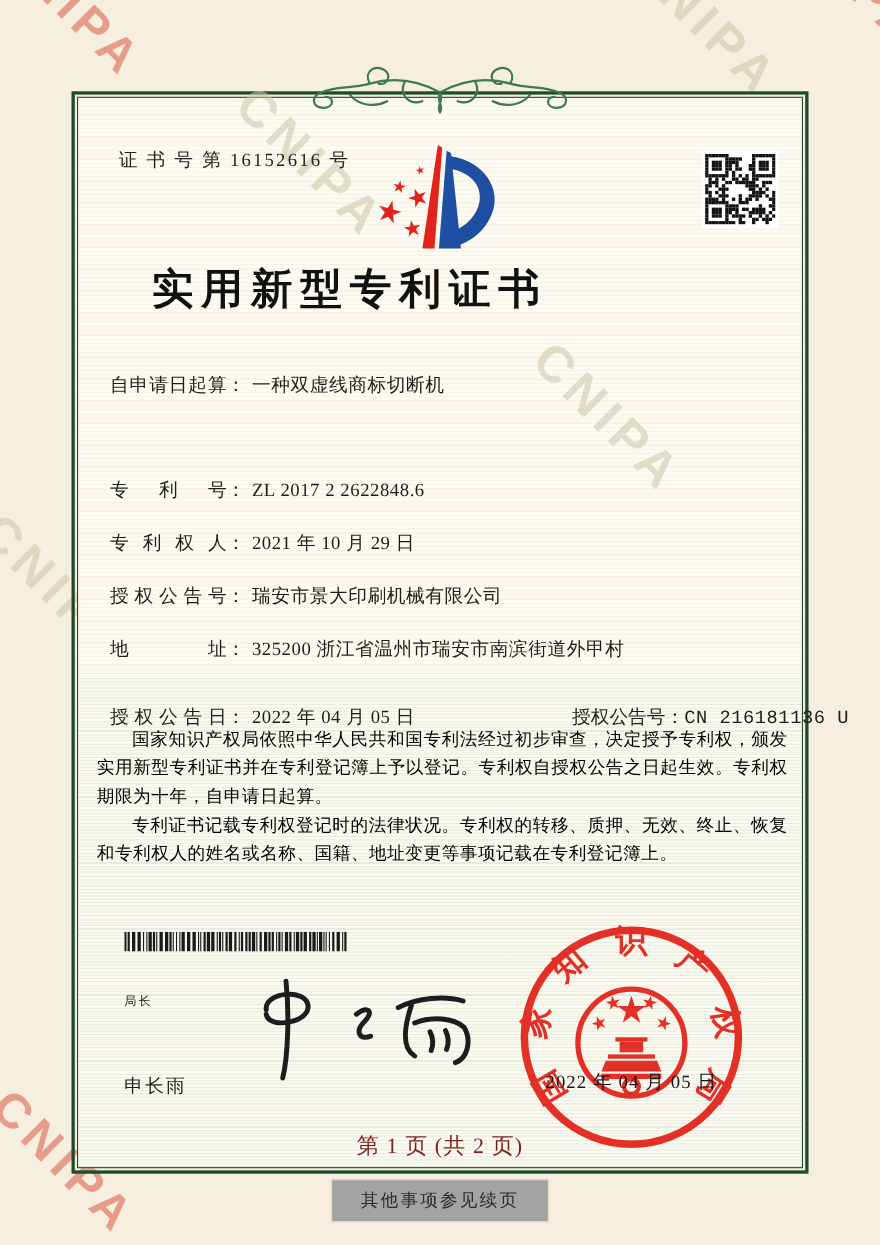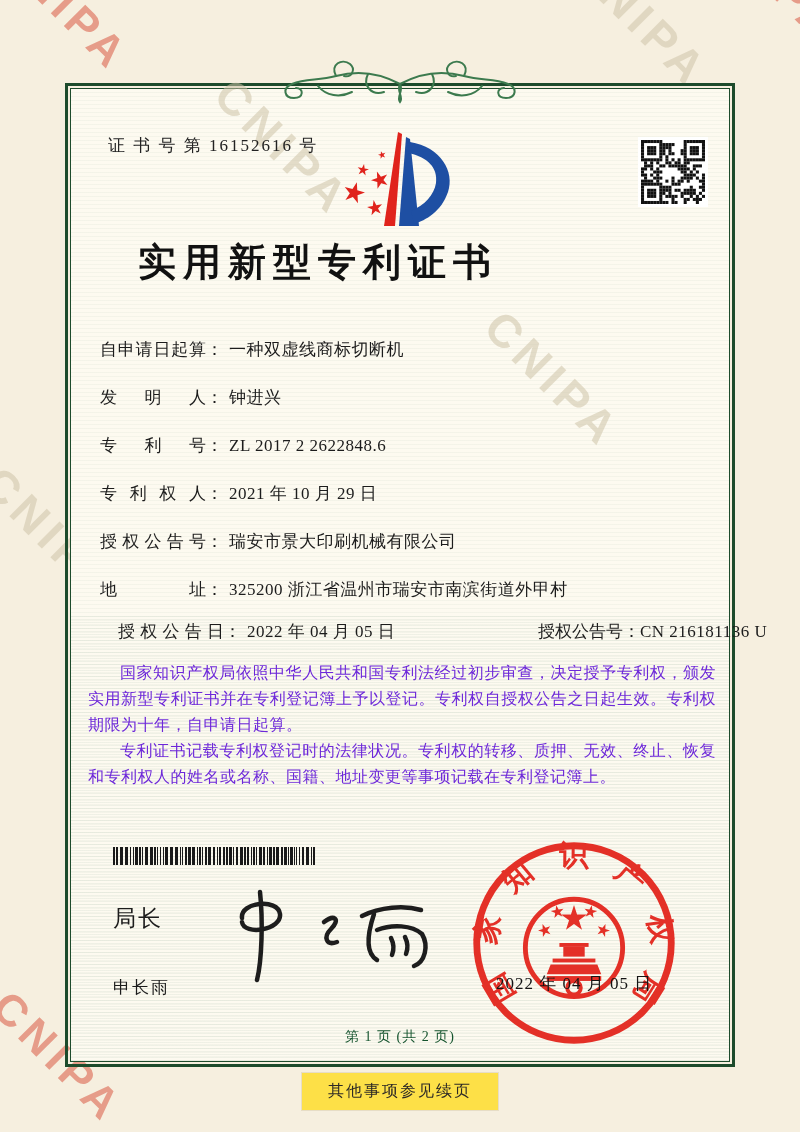--- a/index.html
+++ b/index.html
@@ -63,46 +63,46 @@
   }
   
   .field-row{position:absolute;left:100px;z-index:4;font-size:17px;color:#1c1c1c;white-space:nowrap;}
   .field-label{
     display:inline-block;width:106px;
     text-align:justify;text-align-last:justify;
     vertical-align:bottom;
   }
   .field-colon{display:inline-block;margin-right:6px;}
   .field-value{letter-spacing:0.5px;}
-  .grant-no{position:absolute;left:420px;top:0;}
+  .grant-no{position:absolute;left:420px;top:0;font-family:Liberation Mono, monospace;}
   
   .body-text{
     position:absolute;left:88px;top:660px;width:628px;z-index:4;
-    font-size:16px;line-height:26px;color:#6d28d9;
+    font-size:16px;line-height:26px;color:#000000;
     text-align:justify;letter-spacing:0.5px;
   }
   .body-text p{margin:0;text-indent:2em;}
   
   .barcode{position:absolute;left:113px;top:847px;z-index:4;}
-  .sig-title{position:absolute;left:113px;top:903px;z-index:5;font-size:23px;color:#1c1c1c;letter-spacing:2px;}
+  .sig-title{position:absolute;left:113px;top:903px;z-index:5;font-size:11px;color:#1c1c1c;letter-spacing:2px;}
   .sig-name{position:absolute;left:113px;top:944px;z-index:5;font-size:17px;color:#1c1c1c;letter-spacing:2px;margin-top:32px;}
   .sig-script{position:absolute;left:228px;top:882px;z-index:5;}
   .seal{position:absolute;left:467px;top:836px;z-index:5;opacity:0.95;}
   .seal-date{
     position:absolute;left:467px;top:972px;width:214px;z-index:6;
     text-align:center;font-size:17px;color:#141414;letter-spacing:1px;
     white-space:nowrap;
   }
   .footer-page{
     position:absolute;left:0;width:800px;top:1028px;z-index:4;
-    text-align:center;font-size:14px;color:#14532d;letter-spacing:1px;
+    text-align:center;font-size:20px;color:#7f1d1d;letter-spacing:1px;
   }
   .cont-box{
     position:absolute;left:50%;transform:translateX(-50%);top:1072px;z-index:4;
-    background:#fde047;border:1px solid #e7ddc6;
+    background:#a3a3a3;border:1px solid #e7ddc6;
     padding:8px 26px;font-size:16px;color:#2e2a26;letter-spacing:2px;
     white-space:nowrap;
   }
 </style>
 </head>
 <body>
 
 <div class="page">
 
   <div class="wm wm-red" style="left:-18px;top:-20px;font-size:44px;">CNIPA</div>
@@ -391,36 +391,33 @@
       <rect x="11" y="20" width="1" height="1" fill="#111"></rect>
       <rect x="14" y="20" width="1" height="1" fill="#111"></rect>
       <rect x="18" y="20" width="1" height="1" fill="#111"></rect>
     </svg>
 
   <div class="title">实用新型专利证书</div>
 
   <div class="field-row" style="top:338px;">
     <span class="field-label">自申请日起算</span><span class="field-colon">：</span><span class="field-value">一种双虚线商标切断机</span>
   </div>
-  <div class="field-row" style="top:386px;">
-    <span class="field-label">发明人</span><span class="field-colon">：</span><span class="field-value">钟进兴</span>
-  </div>
   <div class="field-row" style="top:434px;">
     <span class="field-label">专利号</span><span class="field-colon">：</span><span class="field-value">ZL 2017 2 2622848.6</span>
   </div>
   <div class="field-row" style="top:482px;">
     <span class="field-label">专利权人</span><span class="field-colon">：</span><span class="field-value">2021 年 10 月 29 日</span>
   </div>
   <div class="field-row" style="top:530px;">
     <span class="field-label">授权公告号</span><span class="field-colon">：</span><span class="field-value">瑞安市景大印刷机械有限公司</span>
   </div>
   <div class="field-row" style="top:578px;">
     <span class="field-label">地址</span><span class="field-colon">：</span><span class="field-value">325200  浙江省温州市瑞安市南滨街道外甲村</span>
   </div>
-  <div class="field-row" style="top:620px;width:620px;margin-left:18px;">
+  <div class="field-row" style="top:640px;width:620px;">
     <span class="field-label">授权公告日</span><span class="field-colon">：</span><span class="field-value">2022 年 04 月 05 日</span>
     <span class="grant-no">
       <span>授权公告号</span><span>：</span><span class="field-value">CN 216181136 U</span>
     </span>
   </div>
 
   <div class="body-text">
     <p>国家知识产权局依照中华人民共和国专利法经过初步审查，决定授予专利权，颁发实用新型专利证书并在专利登记簿上予以登记。专利权自授权公告之日起生效。专利权期限为十年，自申请日起算。</p>
     <p>专利证书记载专利权登记时的法律状况。专利权的转移、质押、无效、终止、恢复和专利权人的姓名或名称、国籍、地址变更等事项记载在专利登记簿上。</p>
   </div>

